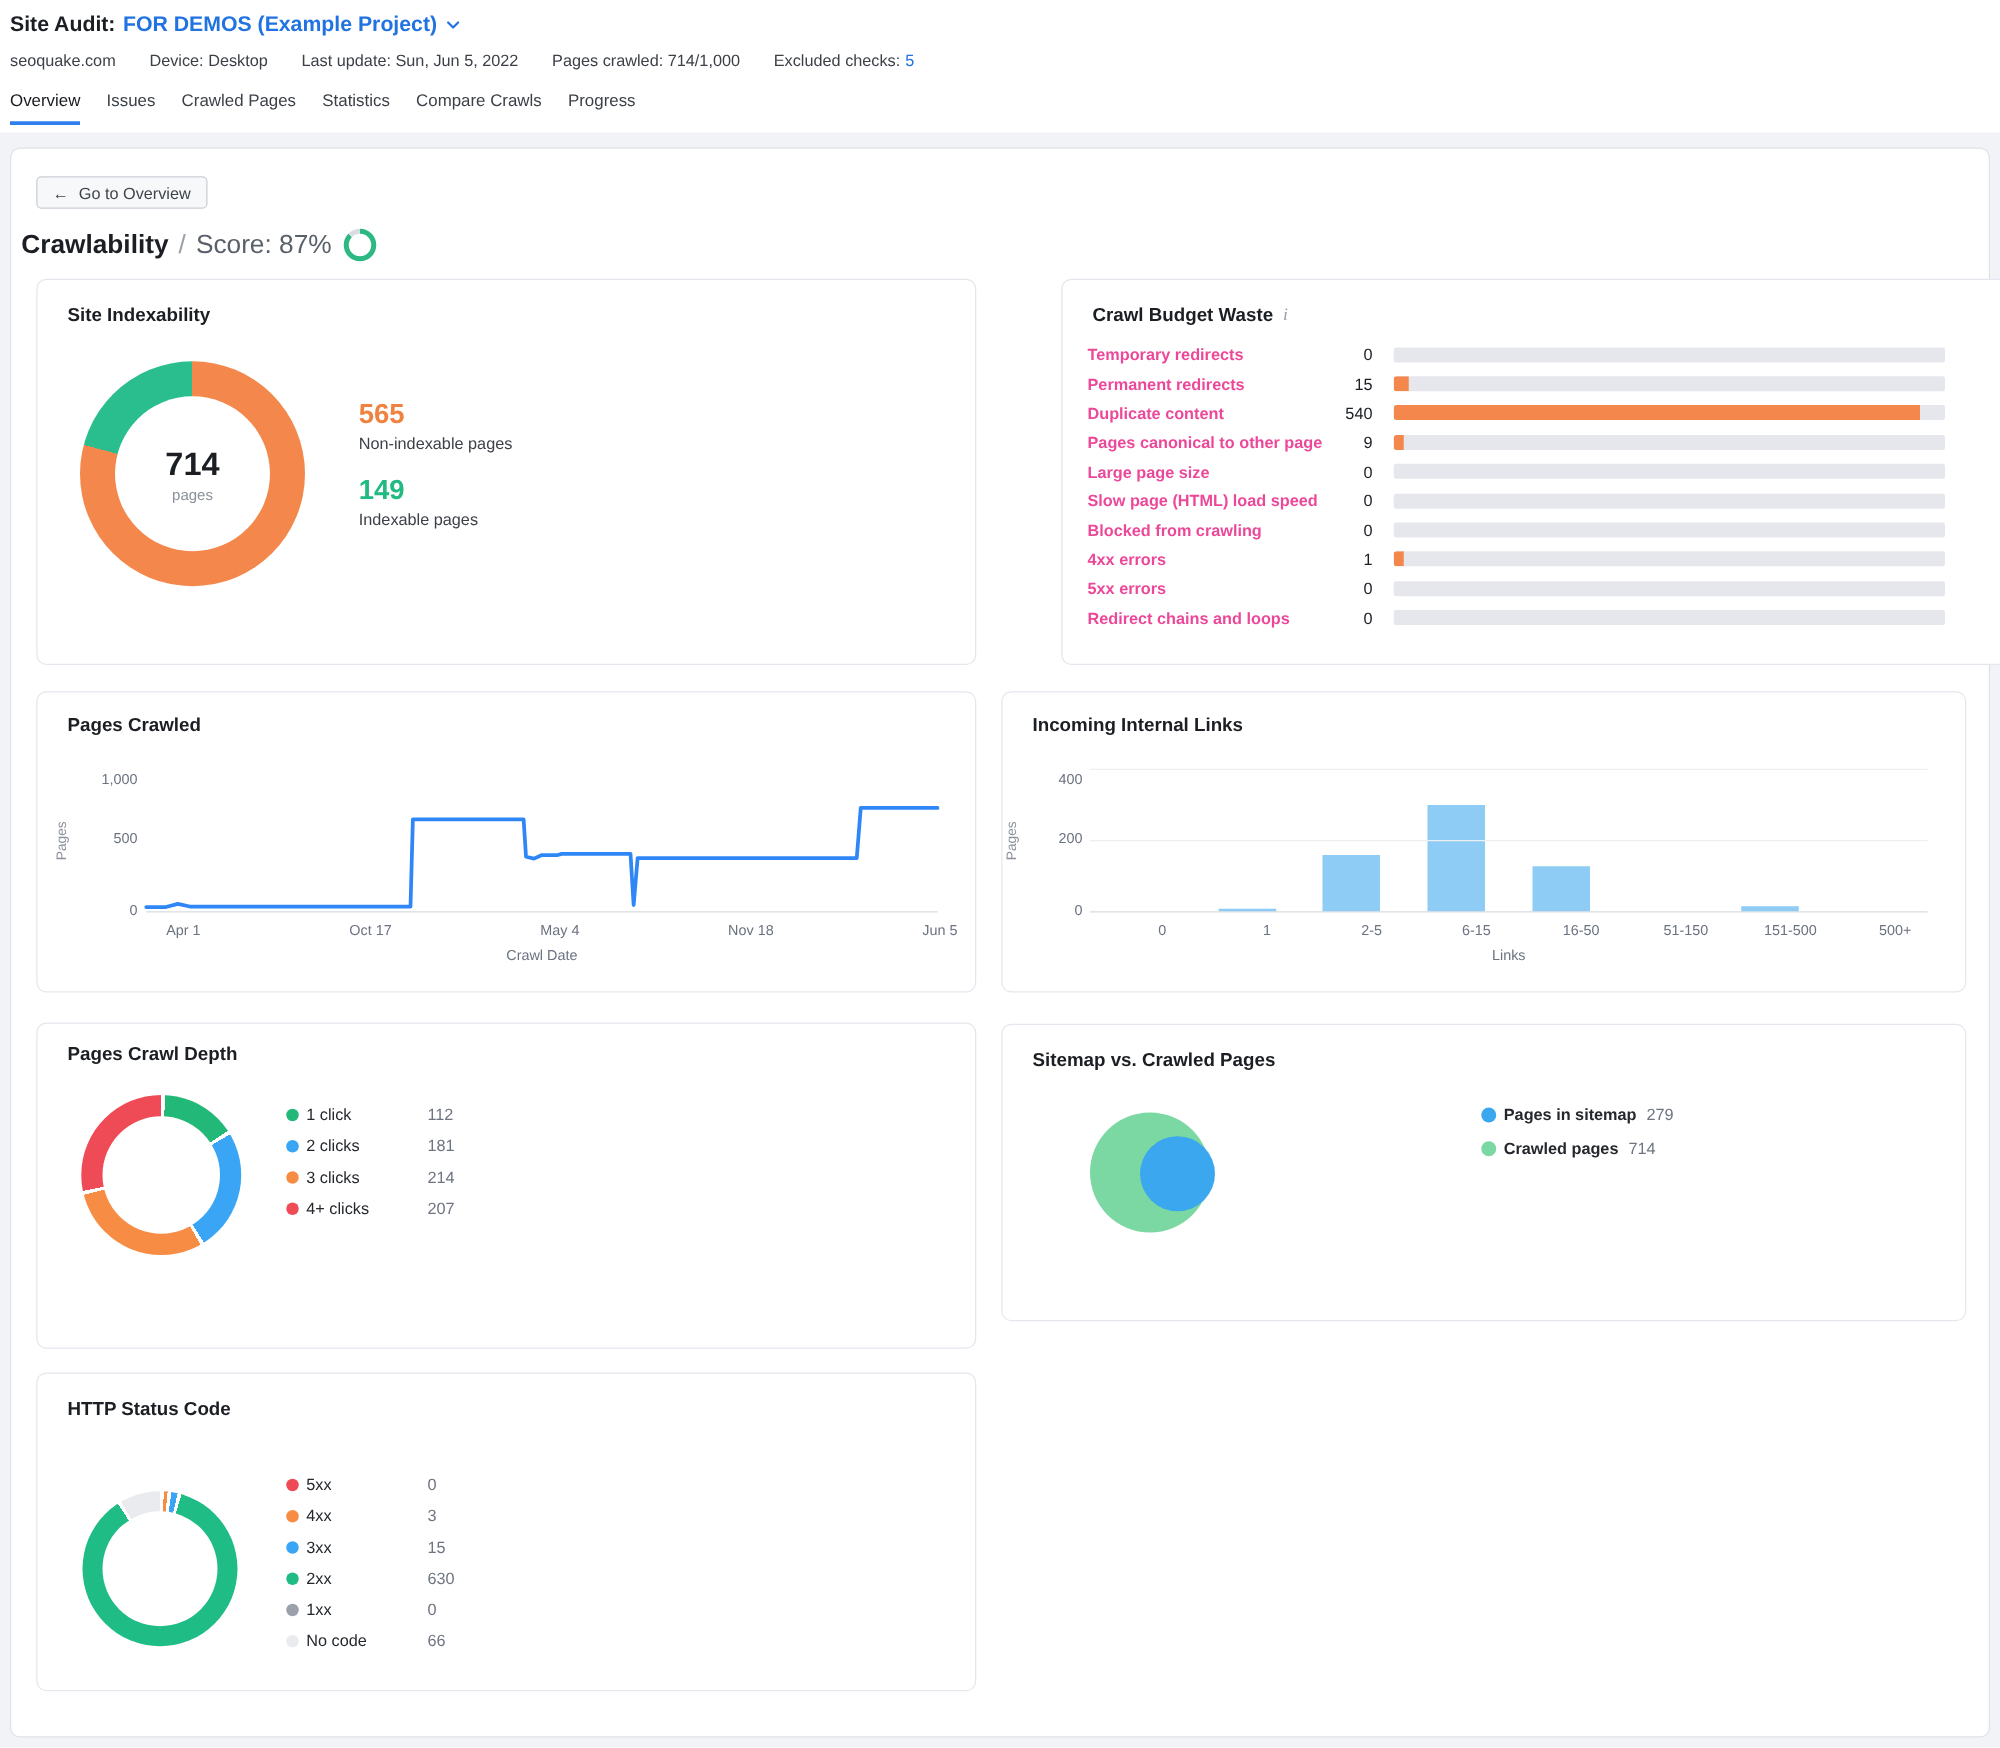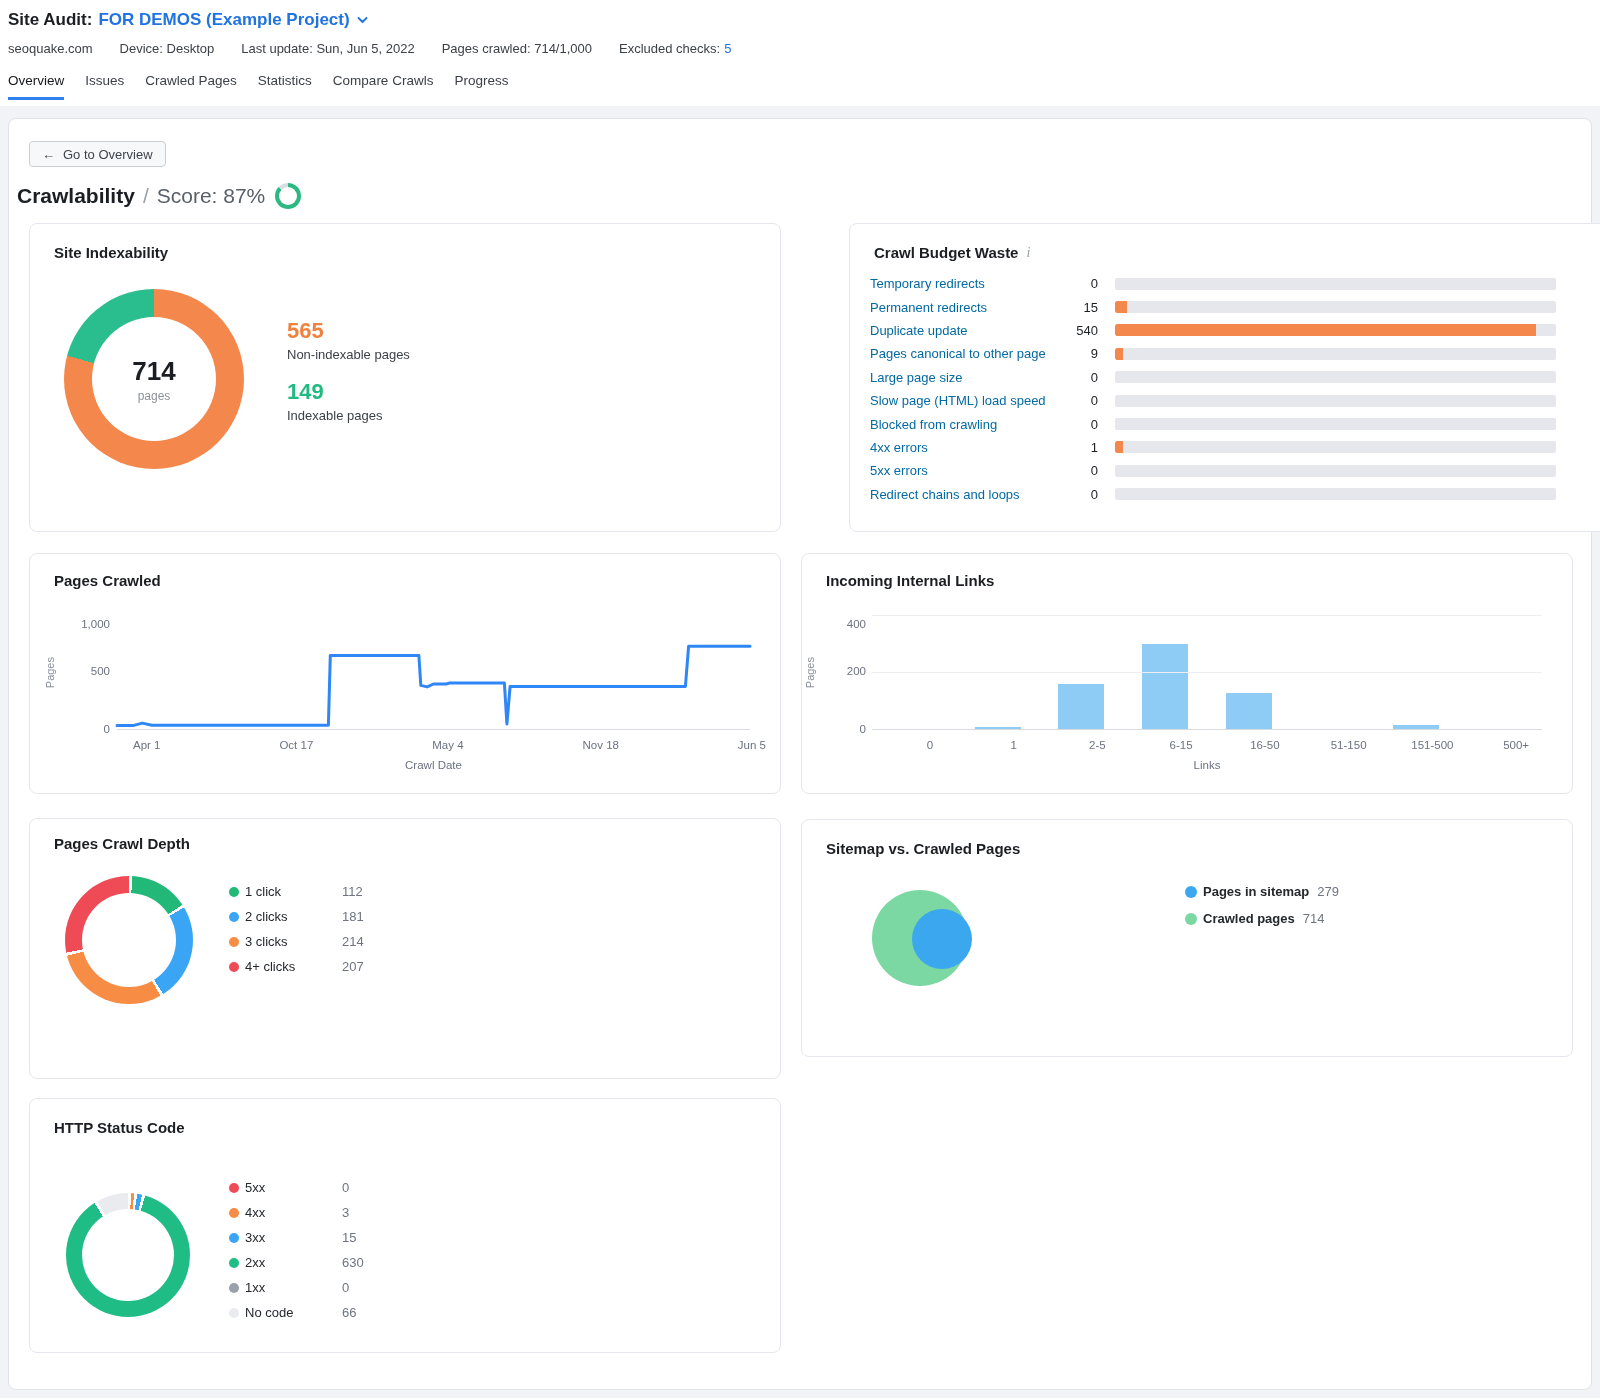--- a/index.html
+++ b/index.html
@@ -56,21 +56,21 @@
                flex-direction:column; align-items:center; justify-content:center; }
   .si-center .big { font-size:26px; font-weight:700; color:#1b1e23; }
   .si-center .small { font-size:12px; color:#8b919b; margin-top:2px; }
   .si-stats { position:absolute; left:257px; top:94px; }
   .si-num { font-size:22px; font-weight:700; }
   .si-num.orange { color:#f0823f; } .si-num.green { color:#21ba81; }
   .si-label { font-size:13px; color:#3c4148; margin:3px 0 17px; }
   
   .cbw-rows { position:absolute; left:20px; top:48px; right:64px; }
   .cbw-row { display:flex; align-items:center; height:23.4px; }
-  .cbw-label { width:196px; font-size:13px; color:#0369a1; }
+  .cbw-label { width:196px; font-size:13px; color:#ec4899;font-weight:bold; }
   .cbw-value { width:32px; text-align:right; font-size:13px; color:#1b1e23; margin-right:17px; }
   .cbw-track { flex:1; height:12px; background:#e5e7ec; border-radius:2px; overflow:hidden; }
   .cbw-fill { height:100%; background:#f4874b; border-radius:2px 0 0 2px; }
   
   .plot { position:absolute; border-bottom:1px solid #d8dbe0; }
   #pc-plot  { left:87px; top:61px; width:633px; height:115px; }
   #iil-plot { left:70px; top:61px; width:670px; height:115px; }
   #iil-plot::before, #iil-plot::after { content:""; position:absolute; left:0; right:0; height:1px; background:#eceef2; }
   #iil-plot::before { top:0; } #iil-plot::after { top:57px; }
   .plot svg { position:absolute; left:0; top:0; overflow:visible; }
@@ -178,21 +178,21 @@
           </div>
         </div>
         <div class="cbw-row">
           <span class="cbw-label">Permanent redirects</span>
           <span class="cbw-value">15</span>
           <div class="cbw-track">
             <div class="cbw-fill" style="width: 2.65487%;"></div>
           </div>
         </div>
         <div class="cbw-row">
-          <span class="cbw-label">Duplicate update</span>
+          <span class="cbw-label">Duplicate content</span>
           <span class="cbw-value">540</span>
           <div class="cbw-track">
             <div class="cbw-fill" style="width: 95.5752%;"></div>
           </div>
         </div>
         <div class="cbw-row">
           <span class="cbw-label">Pages canonical to other page</span>
           <span class="cbw-value">9</span>
           <div class="cbw-track">
             <div class="cbw-fill" style="width: 1.8%;"></div>

